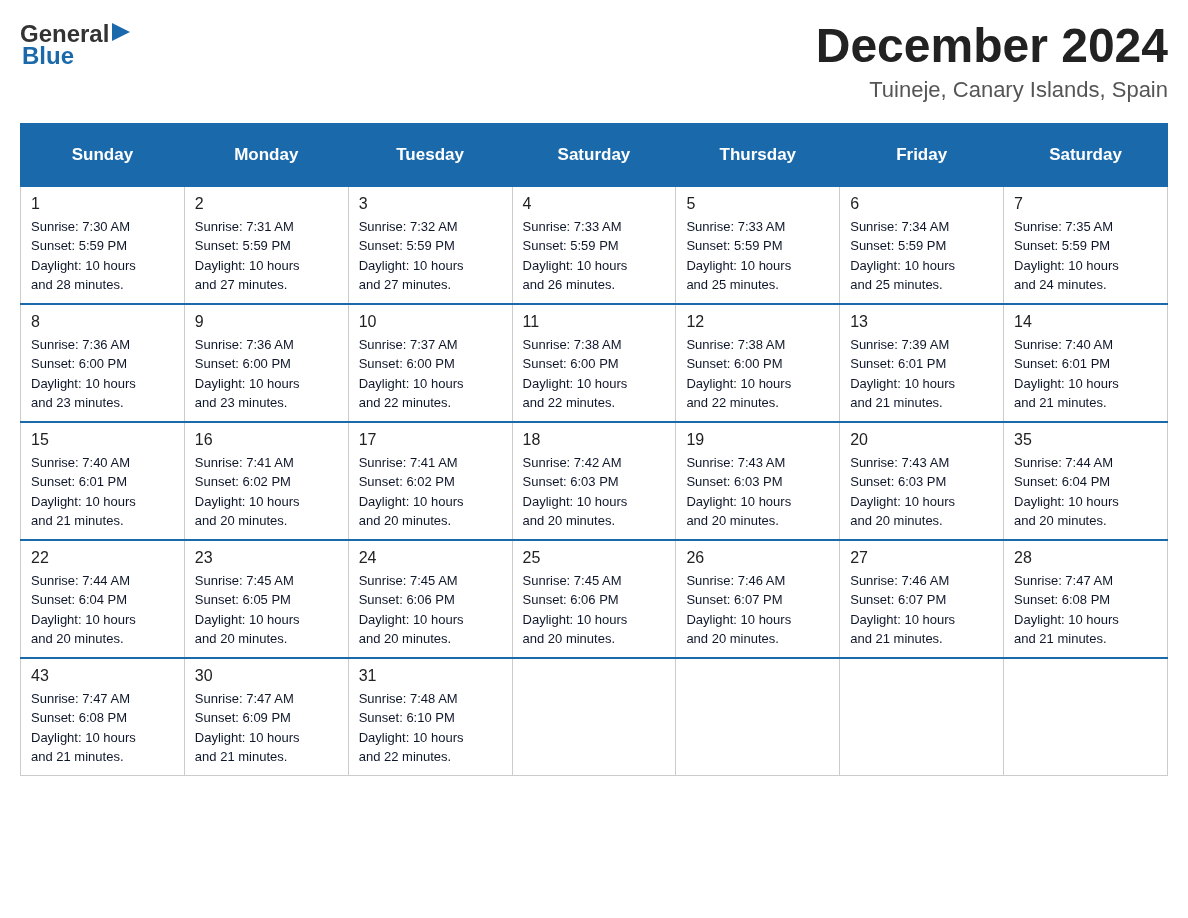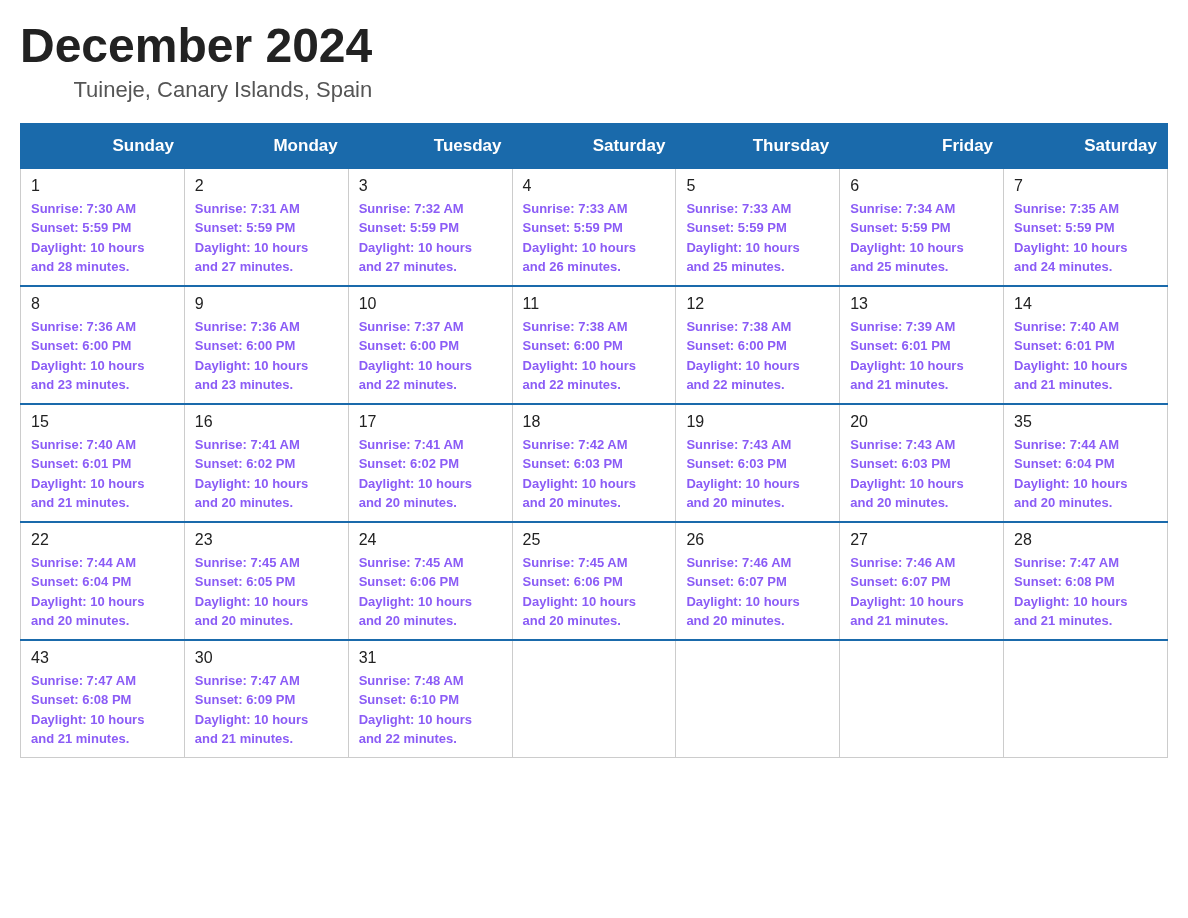--- a/index.html
+++ b/index.html
@@ -40,22 +40,22 @@
     .calendar {
       width: 100%;
       border-collapse: collapse;
       border: 1px solid #1a6aab;
     }
     .calendar th {
       background-color: #1a6aab;
       color: #fff;
       font-size: 17px;
       font-weight: bold;
-      padding: 11px 10px;
-      text-align: right;
+      padding: 20px 10px;
+      text-align: center;
       border: 1px solid #1a6aab;
     }
     .calendar td {
       vertical-align: top;
       padding: 8px 10px;
       border: 1px solid #ccc;
       font-size: 13px;
       width: calc(100% / 7);
       min-height: 100px;
       background: #fff;
@@ -64,32 +64,42 @@
       border-top: 2px solid #1a6aab;
     }
     .day-number {
       font-size: 16px;
       font-weight: normal;
       color: #222;
       margin-bottom: 4px;
     }
     .day-info {
       font-size: 13px;
-      color: #8b5cf6;
+      color: #0f172a;
       line-height: 1.5;
-      font-weight: bold;
     }
     .empty-cell {
       background: #fff;
     }
   </style>
 </head>
 <body>
 
 <div class="header">
+  <div class="logo">
+    <div style="display:flex; align-items:center;">
+      <span style="font-size:24px; font-weight:bold; color:#333; font-family: Arial, sans-serif;">General</span>
+      <svg width="22" height="22" viewBox="0 0 22 22" style="margin: 0 1px; margin-top:-4px;">
+        <polygon points="2,2 20,11 2,20" fill="#1a6aab"></polygon>
+      </svg>
+    </div>
+    <div style="margin-top:-6px; margin-left:2px;">
+      <span style="font-size:24px; font-weight:bold; color:#1a6aab; font-family: Arial, sans-serif;">Blue</span>
+    </div>
+  </div>
   <div class="title-block">
     <div class="month-title">December 2024</div>
     <div class="location">Tuineje, Canary Islands, Spain</div>
   </div>
 </div>
 
 <table class="calendar">
   <thead>
     <tr>
     <th>Sunday</th>

